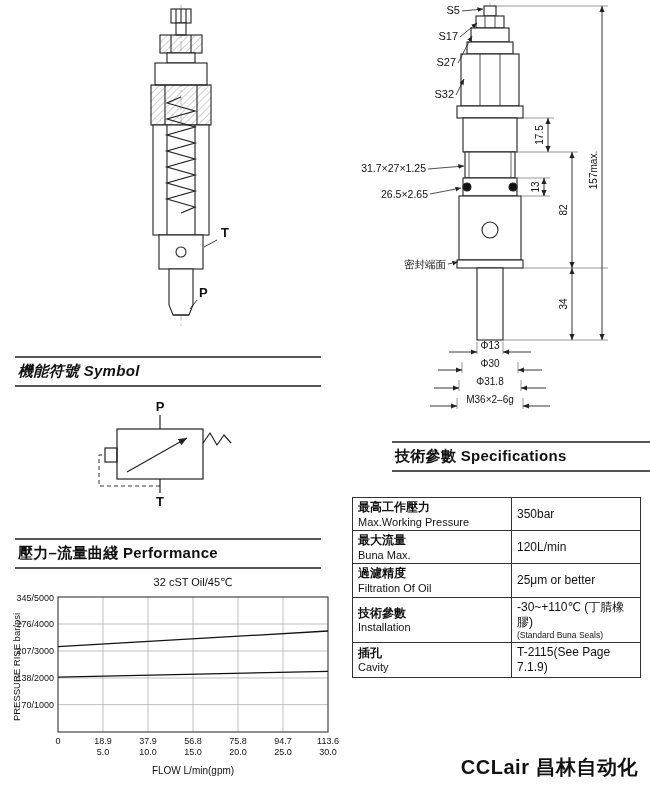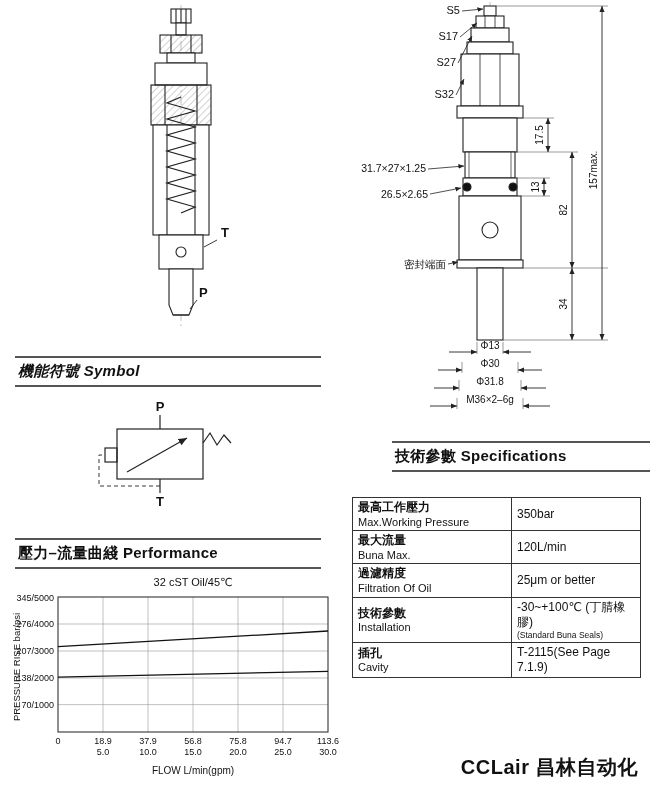--- a/index.html
+++ b/index.html
@@ -275,21 +275,21 @@
           <span class="val">25μm or better</span>
           <span class="val2"></span>
         </td>
       </tr>
       <tr>
         <td class="k">
           <span class="cn">技術參數</span>
           <span class="en">Installation</span>
         </td>
         <td>
-          <span class="val">-30~+100℃ (丁腈橡膠)</span>
+          <span class="val">-30~+110℃ (丁腈橡膠)</span>
           <span class="val2">(Standard Buna Seals)</span>
         </td>
       </tr>
       <tr>
         <td class="k">
           <span class="cn">插孔</span>
           <span class="en">Cavity</span>
         </td>
         <td>
           <span class="val">T-2115(See Page 7.1.9)</span>

